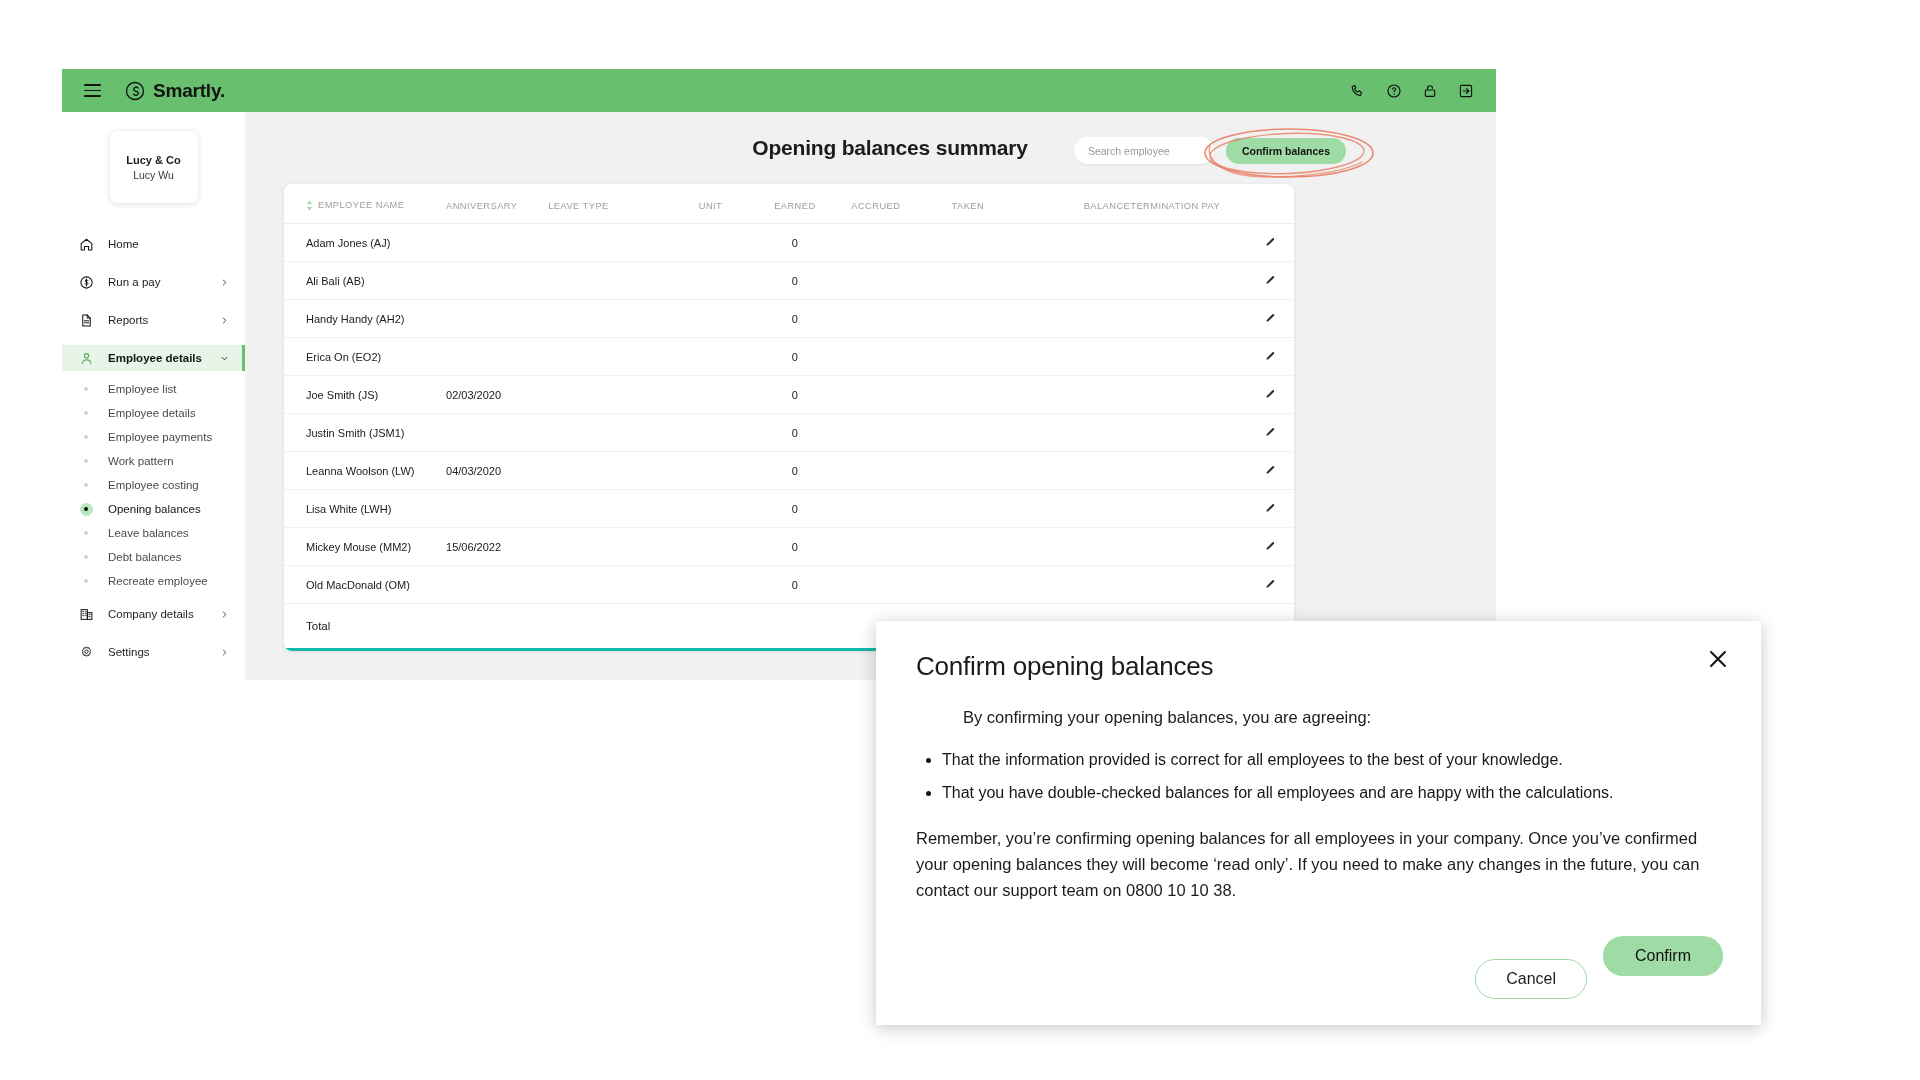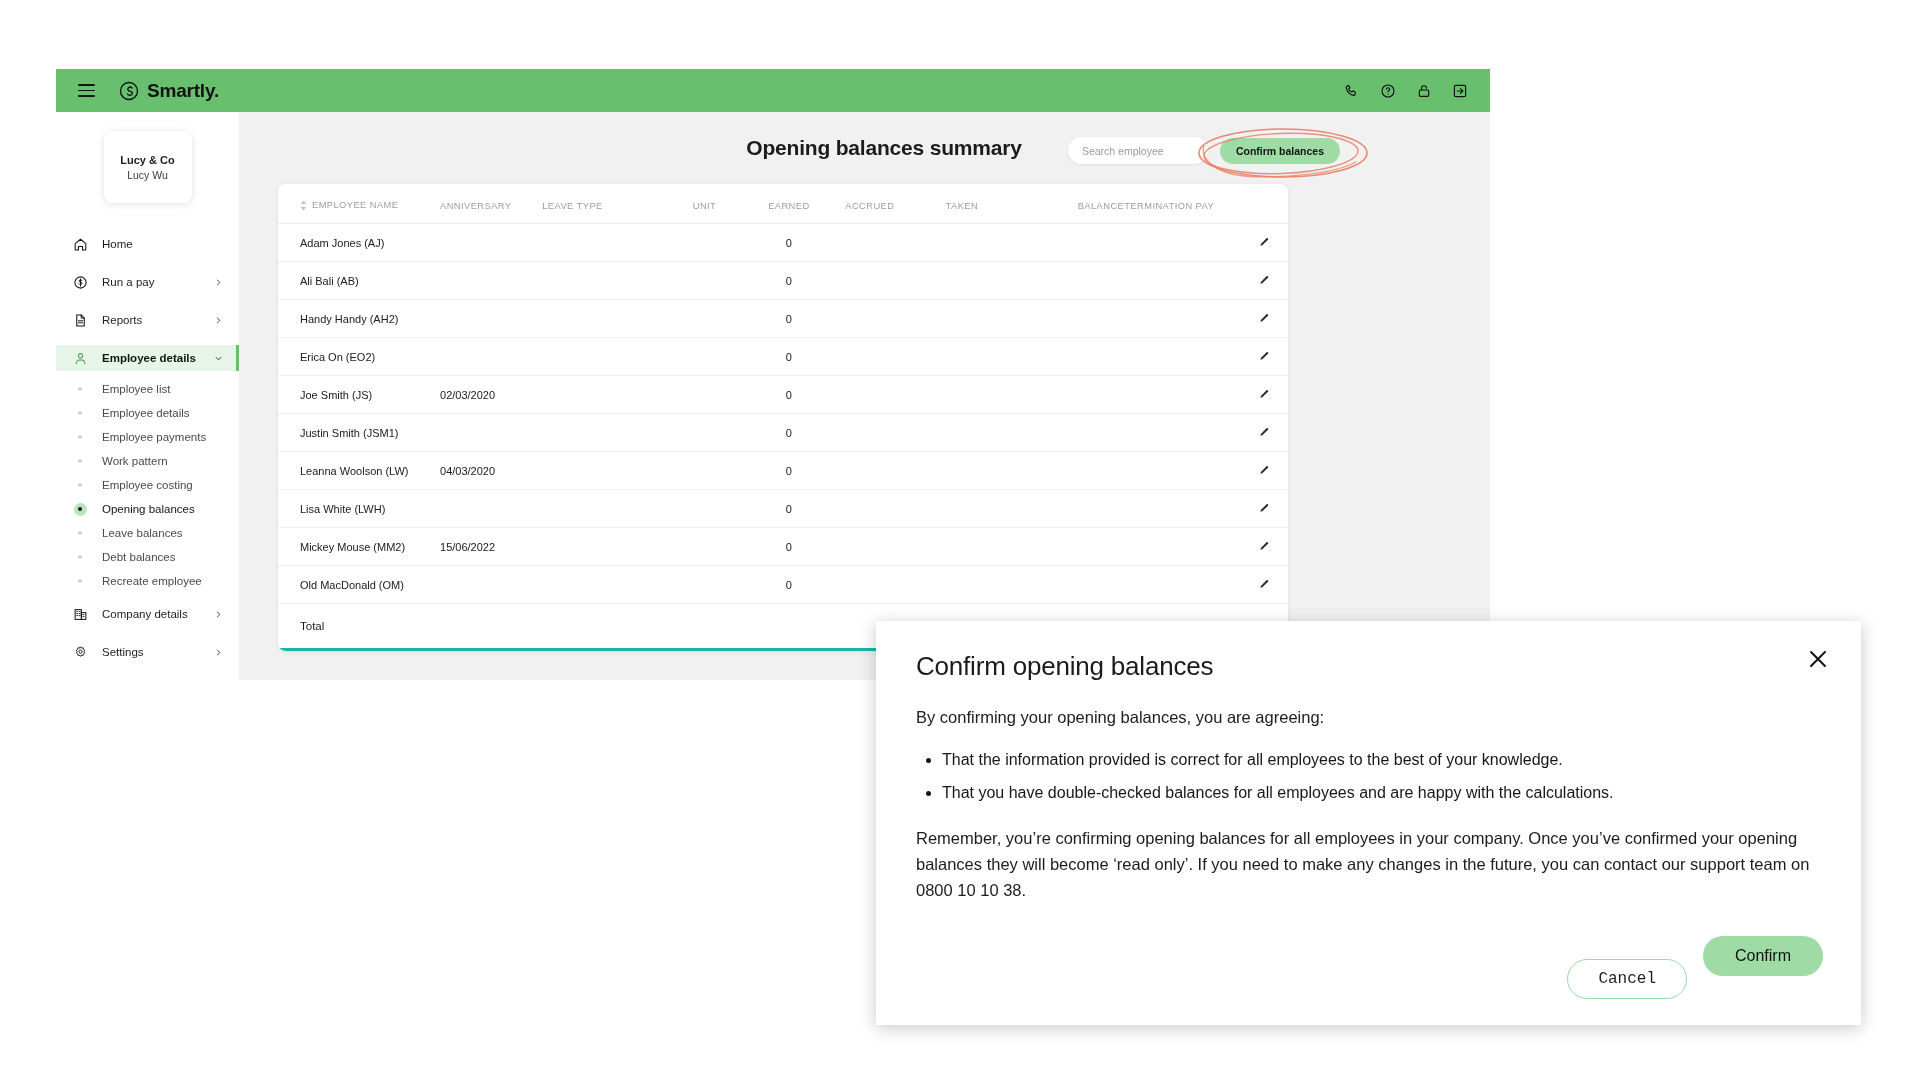--- a/index.html
+++ b/index.html
@@ -6,21 +6,21 @@
   html, body {
     width: 1920px; height: 1080px;
     background: #ffffff;
     font-family: "Liberation Sans", sans-serif;
     overflow: hidden;
   }
   #root { position: relative; width: 1920px; height: 1080px; background: #fff; }
 
   
   .app-window {
-    position: absolute; left: 56px; top: 69px;
+    position: absolute; left: 62px; top: 69px;
     width: 1434px; height: 611px;
     background: #f1f1f1;
     overflow: hidden;
   }
 
   
   .topbar {
     position: absolute; left: 0; top: 0;
     width: 1434px; height: 43px;
     background: #68bf6e;
@@ -152,43 +152,43 @@
   .sort-arrows { display:inline-block; vertical-align:middle; margin-right:5px; }
   .edit-pencil { cursor:pointer; display:inline-block; }
 
   tr.total-row td { border-bottom: 3px solid #14b8a6; font-size: 11.5px; color:#1a1a1a; padding: 16px 0; }
   tr.total-row td.c-name { padding-left: 22px !important; }
   .total-amt { font-size: 11.5px; color:#1a1a1a; padding-right: 22px; }
 
   
   .modal {
     position:absolute; left: 876px; top: 621px;
-    width: 985px; height: 404px;
+    width: 885px; height: 404px;
     background:#ffffff;
     box-shadow: 0 3px 16px rgba(0,0,0,0.22);
   }
   .modal-inner { padding: 30px 40px 0 40px; position:relative; height:100%; }
   .modal-title { font-size: 26px; font-weight: 400; color:#1b1b1b; letter-spacing:-0.2px; }
   .modal-close {
     position:absolute; right: 30px; top: 25px;
     width: 26px; height:26px; cursor:pointer;
     display:flex; align-items:center; justify-content:center;
   }
-  .modal-lead { margin-top: 26px; font-size: 16.5px; color:#202020; }
+  .modal-lead { margin-top: 26px; font-size: 16.5px; color:#202020;margin-left:47px; }
   .modal-list { margin: 22px 0 0 26px; }
   .modal-list li { font-size: 16px; color:#171717; margin-bottom: 11px; line-height: 1.35; }
   .modal-note { margin-top: 22px; font-size: 16.5px; color:#1c1c1c; line-height: 1.58; max-width: 930px; }
   .modal-actions {
     position:absolute; right: 38px; bottom: 26px;
     display:flex; align-items:center; gap: 16px;
   }
   .btn-cancel {
     background:#fff; border: 1.3px solid #9fdba4; border-radius: 22px;
     height: 40px; padding: 0 30px; cursor:pointer;
-    font-family:Liberation Mono, monospace; font-size: 16px; color:#1d1d1d;margin-top:46px;
+    font-family:Liberation Sans, sans-serif; font-size: 16px; color:#1d1d1d;margin-top:46px;
   }
   .btn-confirm {
     background:#9fdba4; border:none; border-radius: 22px;
     height: 40px; padding: 0 32px; cursor:pointer;
     font-family:"Liberation Sans", sans-serif; font-size: 16px; color:#121212;
   }
 </style>
 </head>
 <body>
 

